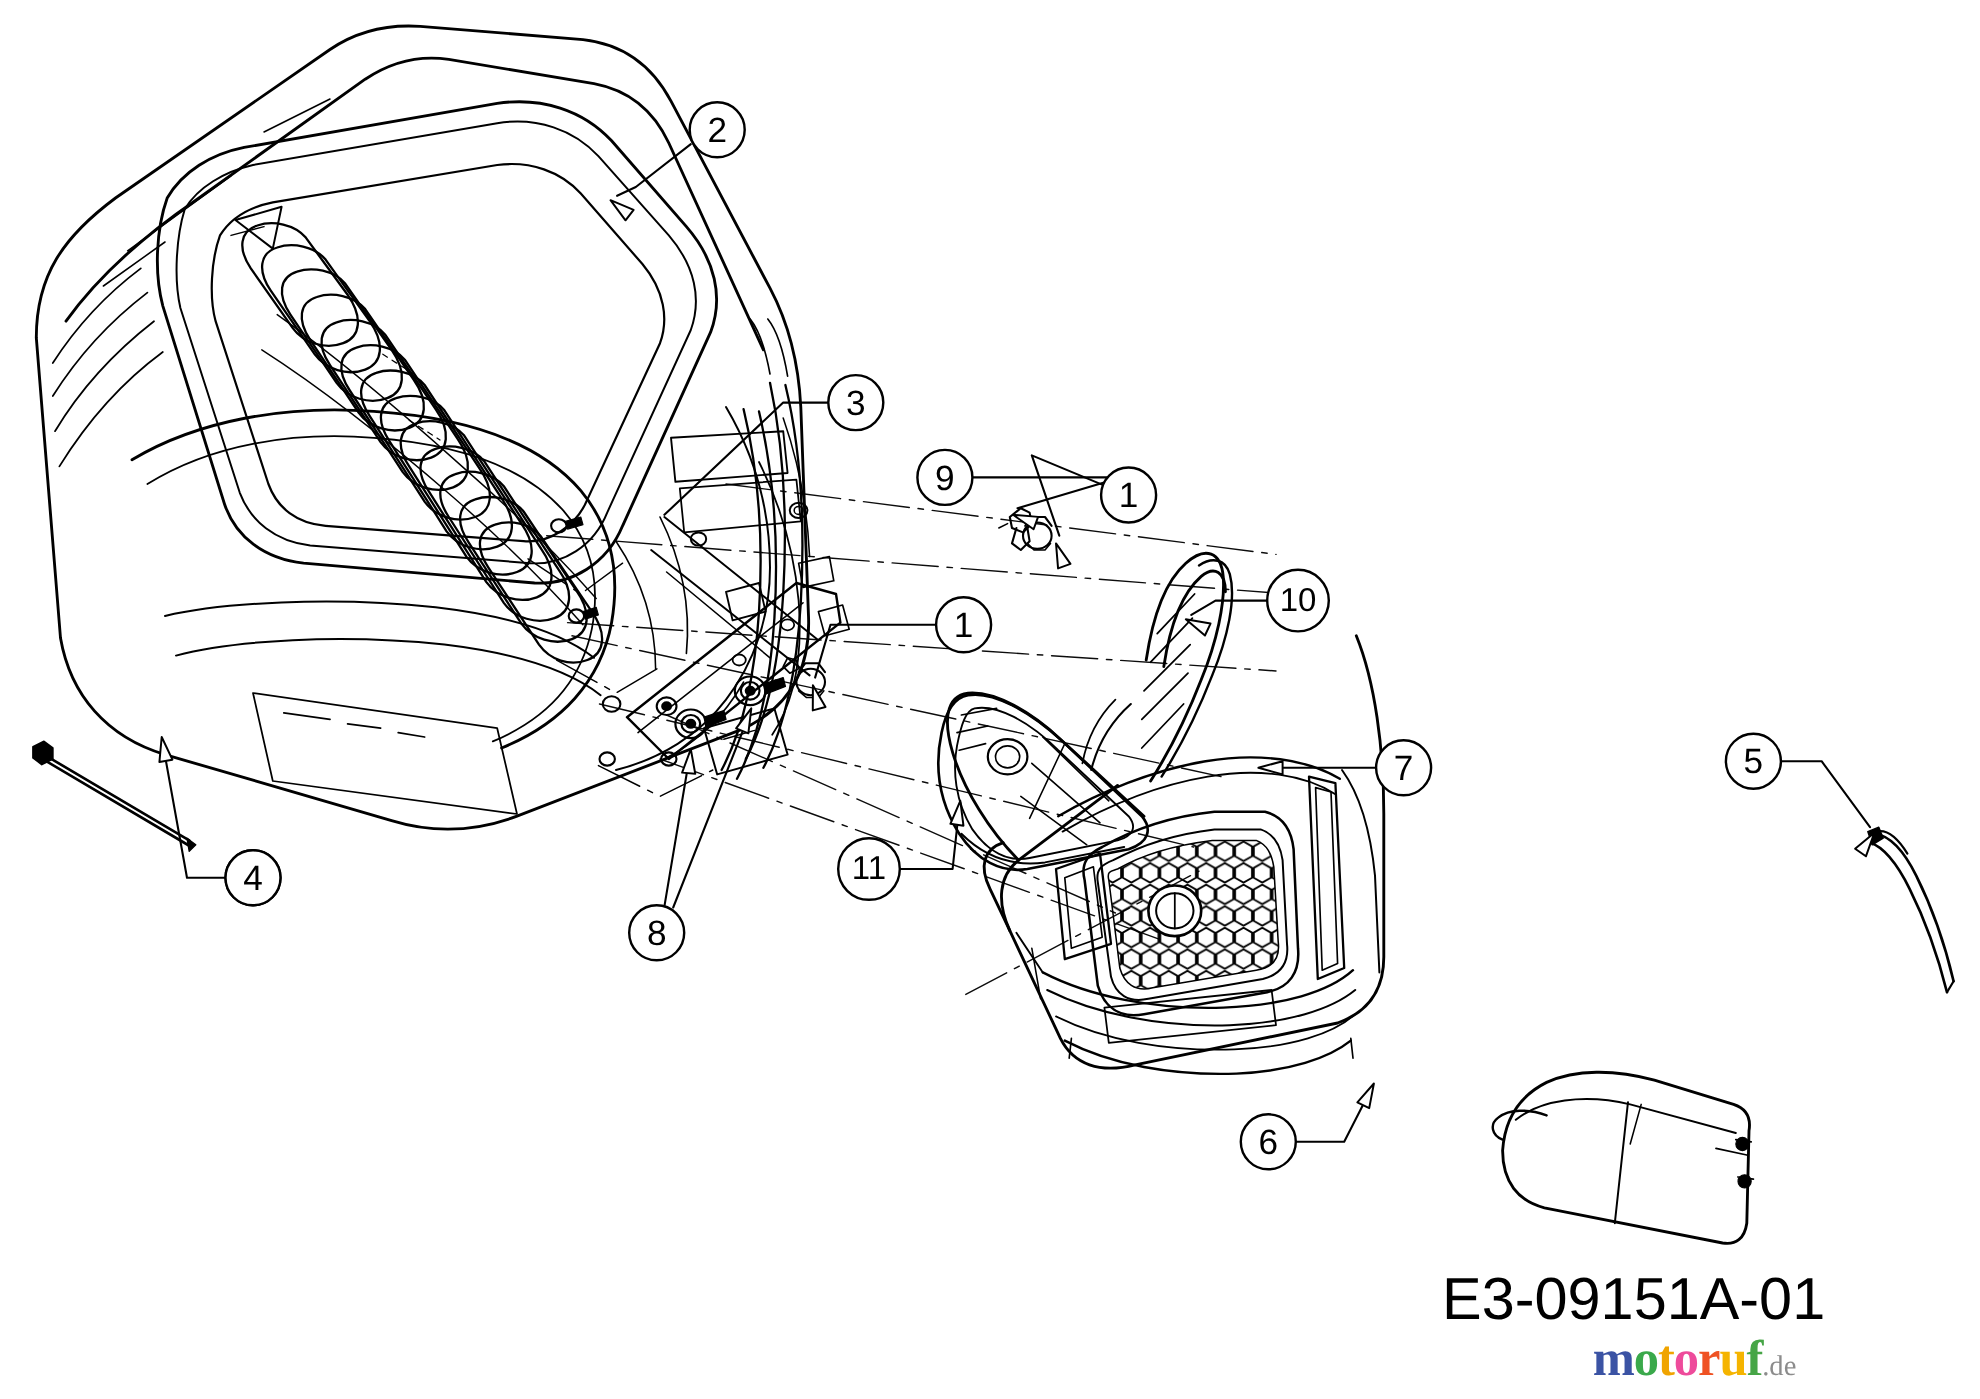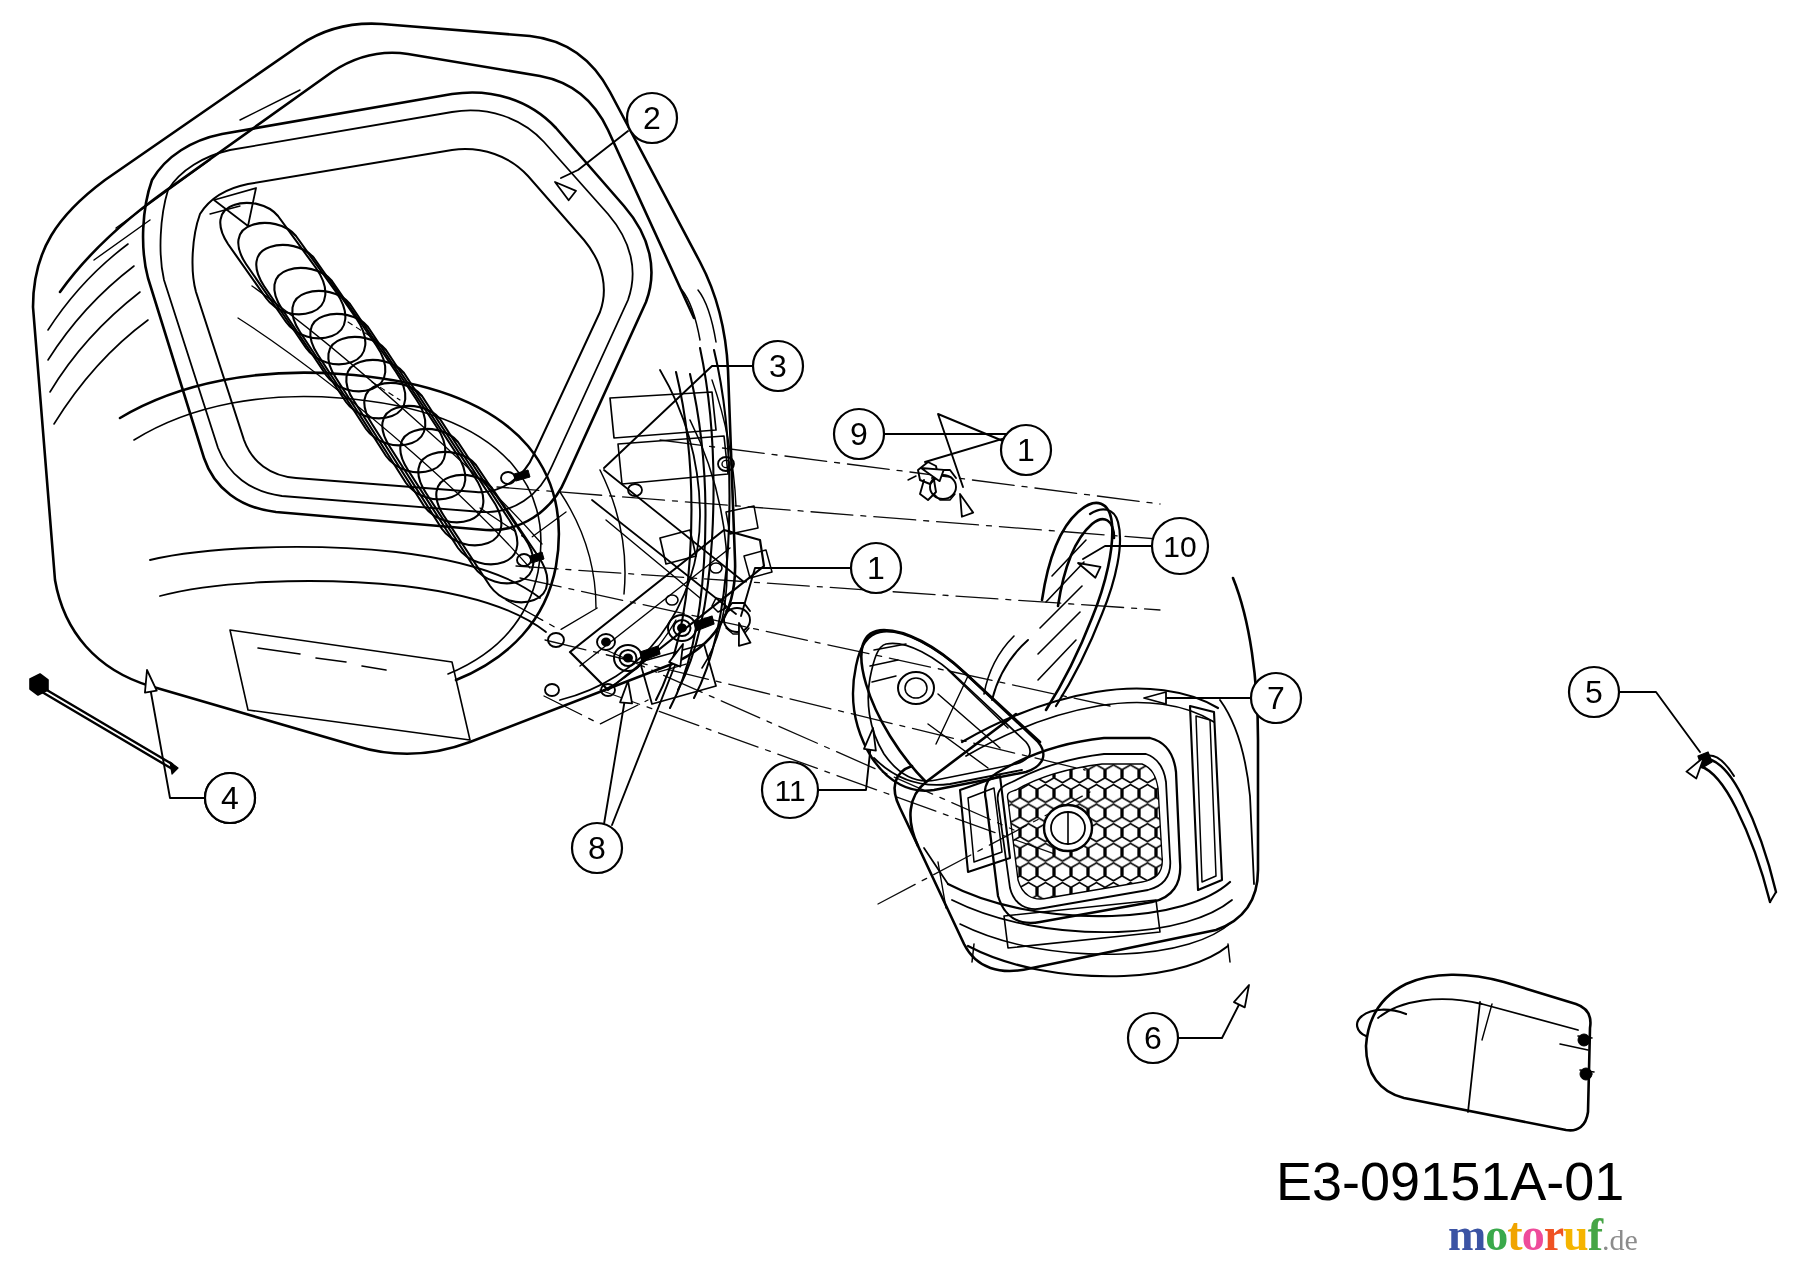--- a/index.html
+++ b/index.html
@@ -21,21 +21,21 @@
   }
   .wm{
     position:absolute;
     font-family:"Liberation Serif", serif;
     font-size:46px;
     font-weight:bold;
     white-space:nowrap;
     letter-spacing:-1px;
   }
   .wm span{display:inline-block;}
-  .wm .dot{font-size:30px;font-weight:normal;color:#8c8c8c;letter-spacing:0;margin-top:12px;}
+  .wm .dot{font-size:26px;font-weight:normal;color:#8c8c8c;letter-spacing:0;margin-top:12px;}
 </style>
 </head>
 <body>
 
 <div id="sheet">
 
   <svg class="layer" viewBox="0 0 1800 1272">
     <defs>
       <clipPath id="hoodClip">
         <path d="M40 300 L60 215 L300 45 L560 22 L720 140 L760 330 L770 420
@@ -446,17 +446,17 @@
         <path d="M1249 985 L1244.7485990484354 1007.4036958993161 L1233.9630704928452 1002.1432421378472 Z" fill="#fff" stroke="#000" stroke-width="1.8"></path>
         <circle cx="1153" cy="1038" r="25" fill="#ffffff" stroke="#000" stroke-width="2.2"></circle>
         <text x="1153" y="1038" text-anchor="middle" dominant-baseline="central" font-family="&quot;Liberation Sans&quot;, sans-serif" font-size="32" fill="#000" stroke="none">6</text>
         <path d="M205 798 L170 798 L148 676" fill="none" stroke-width="1.9"></path>
         <path d="M147 670 L156.72910642674572 690.623881500267 L144.9114133905992 692.7076596322701 Z" fill="#fff" stroke="#000" stroke-width="1.8"></path>
         <circle cx="230" cy="798" r="25" fill="#ffffff" stroke="#000" stroke-width="2.2"></circle>
         <text x="230" y="798" text-anchor="middle" dominant-baseline="central" font-family="&quot;Liberation Sans&quot;, sans-serif" font-size="32" fill="#000" stroke="none">4</text>
       </g>
   </svg>
 
-  <div class="diagid" style="left:1276px;top:1150px;">E3-09151A-01</div>
+  <div class="diagid" style="left:1311px;top:1150px;">E3-09151A-01</div>
 
   <div class="wm" id="watermark" style="left: 1448px; top: 1208px;"><span style="color: rgb(59, 83, 164);">m</span><span style="color: rgb(58, 169, 75);">o</span><span style="color: rgb(240, 164, 0);">t</span><span style="color: rgb(238, 75, 155);">o</span><span style="color: rgb(239, 82, 35);">r</span><span style="color: rgb(245, 180, 0);">u</span><span style="color: rgb(70, 165, 70);">f</span><span class="dot" style="color: rgb(140, 140, 140);">.de</span></div>
 
 </div>
 
 </body></html>

